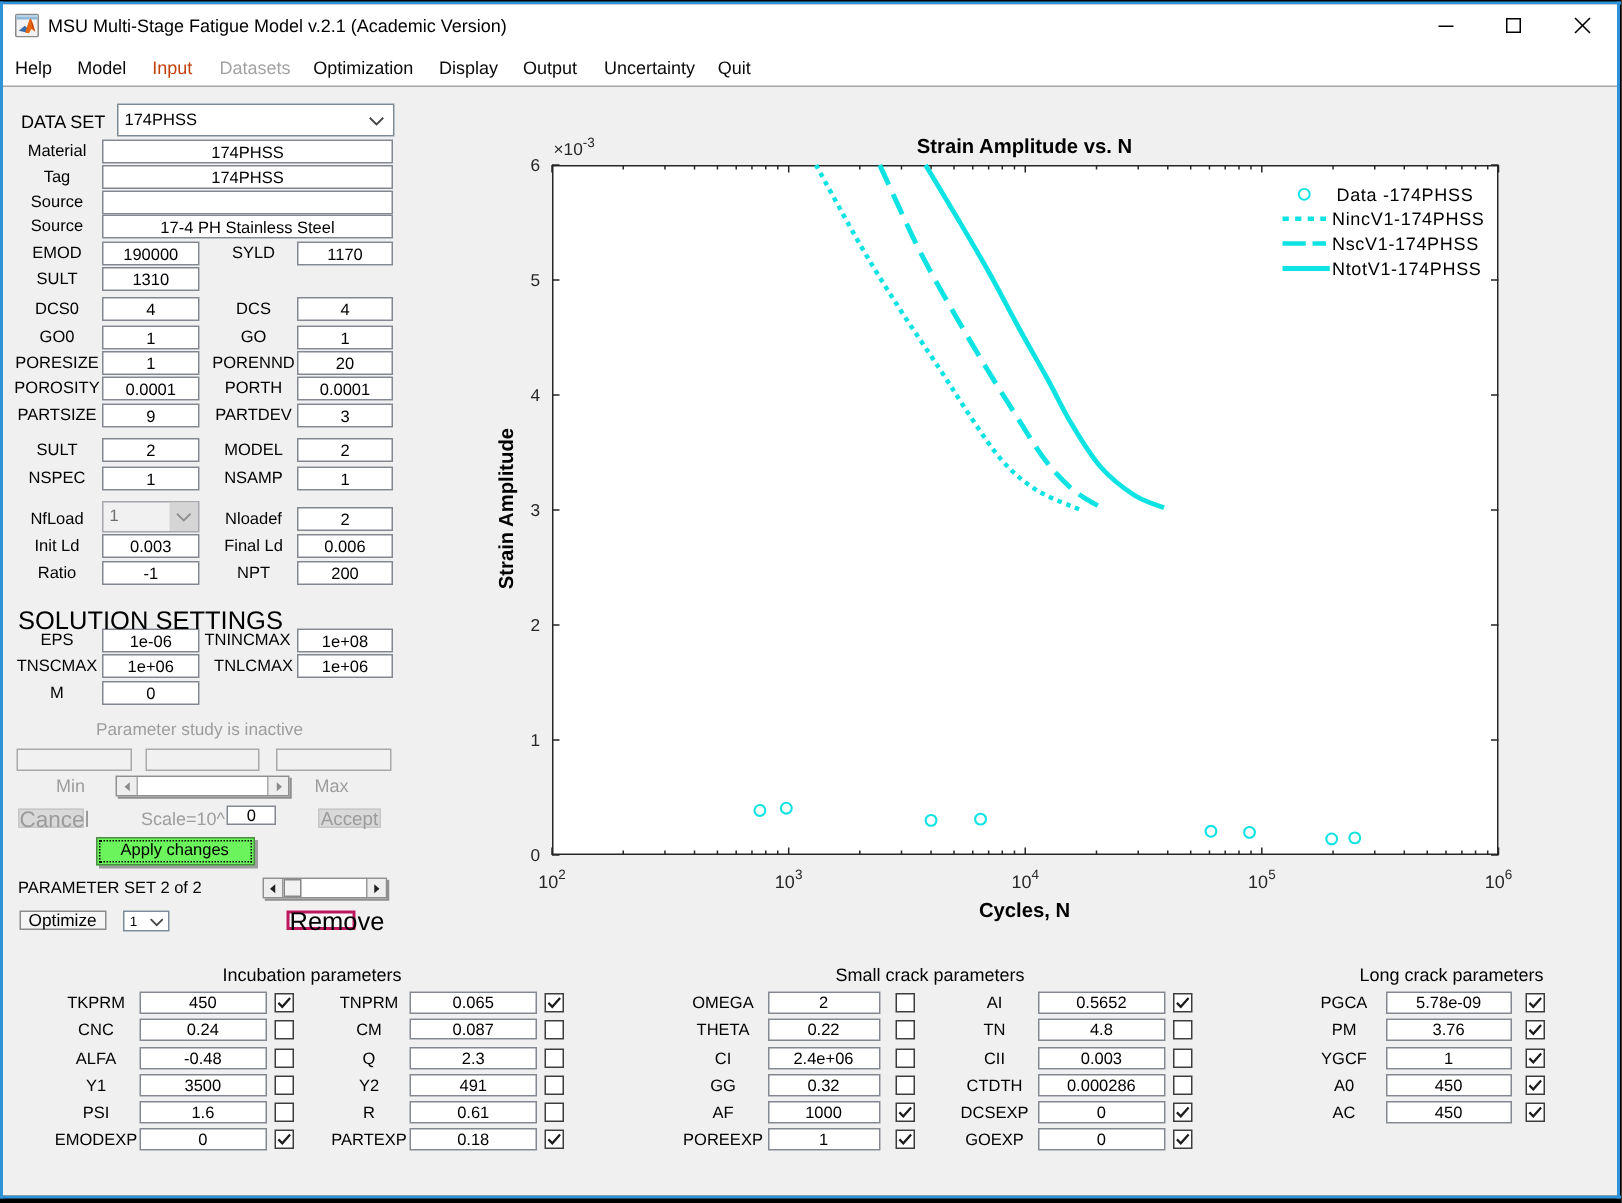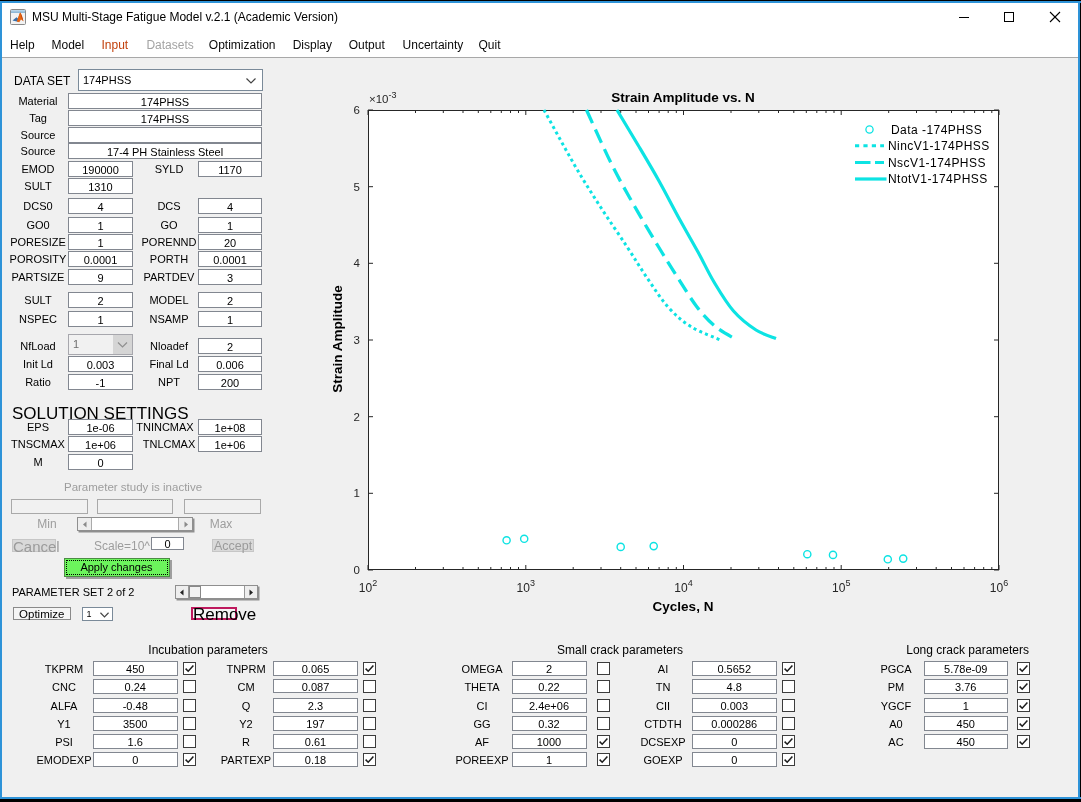--- a/index.html
+++ b/index.html
@@ -190,21 +190,21 @@
 <div class="lb" style="left:29px;top:698.5px;width:70px">ALFA</div>
 <div class="fd" style="left:92.5px;top:697.5px;width:85.5px;height:15px;line-height:15px">-0.48</div>
 <div class="cb" style="left:183px;top:698.5px;width:13px;height:13px"></div>
 <div class="lb" style="left:211px;top:698.5px;width:70px">Q</div>
 <div class="fd" style="left:273px;top:697.5px;width:85px;height:15px;line-height:15px">2.3</div>
 <div class="cb" style="left:363px;top:698.5px;width:13px;height:13px"></div>
 <div class="lb" style="left:29px;top:717px;width:70px">Y1</div>
 <div class="fd" style="left:92.5px;top:716px;width:85.5px;height:15px;line-height:15px">3500</div>
 <div class="cb" style="left:183px;top:717px;width:13px;height:13px"></div>
 <div class="lb" style="left:211px;top:717px;width:70px">Y2</div>
-<div class="fd" style="left:273px;top:716px;width:85px;height:15px;line-height:15px">197</div>
+<div class="fd" style="left:273px;top:716px;width:85px;height:15px;line-height:15px">491</div>
 <div class="cb" style="left:363px;top:717px;width:13px;height:13px"></div>
 <div class="lb" style="left:29px;top:735.3px;width:70px">PSI</div>
 <div class="fd" style="left:92.5px;top:734.3px;width:85.5px;height:15px;line-height:15px">1.6</div>
 <div class="cb" style="left:183px;top:735.3px;width:13px;height:13px"></div>
 <div class="lb" style="left:211px;top:735.3px;width:70px">R</div>
 <div class="fd" style="left:273px;top:734.3px;width:85px;height:15px;line-height:15px">0.61</div>
 <div class="cb" style="left:363px;top:735.3px;width:13px;height:13px"></div>
 <div class="lb" style="left:29px;top:753.2px;width:70px">EMODEXP</div>
 <div class="fd" style="left:92.5px;top:752.2px;width:85.5px;height:15px;line-height:15px">0</div>
 <div class="cb" style="left:183px;top:753.2px;width:13px;height:13px">

